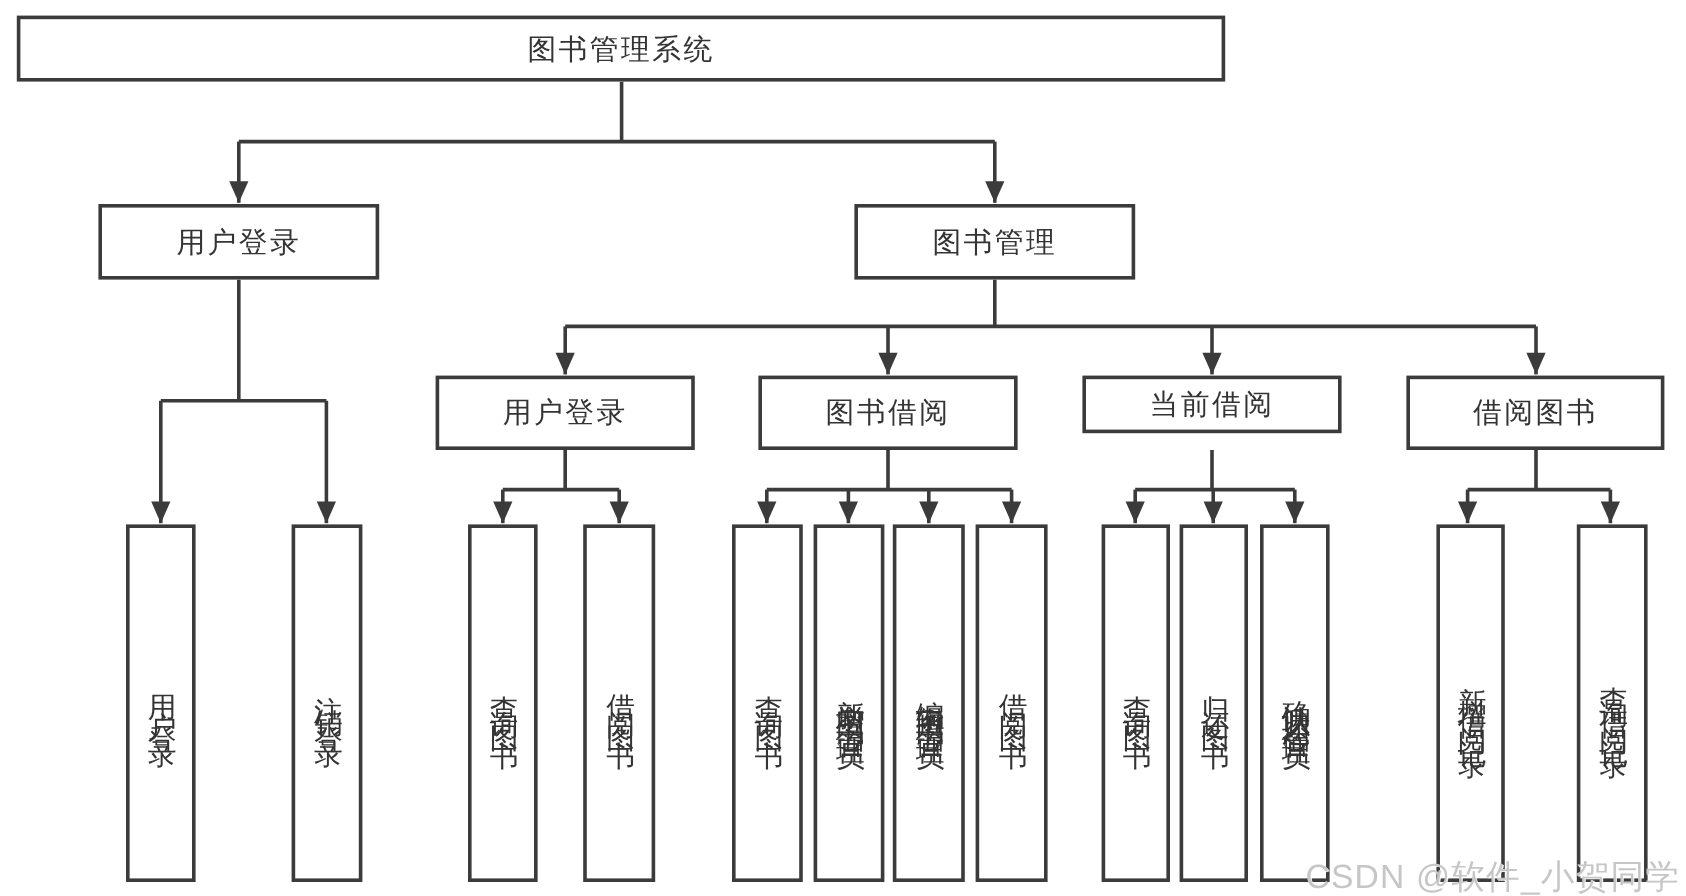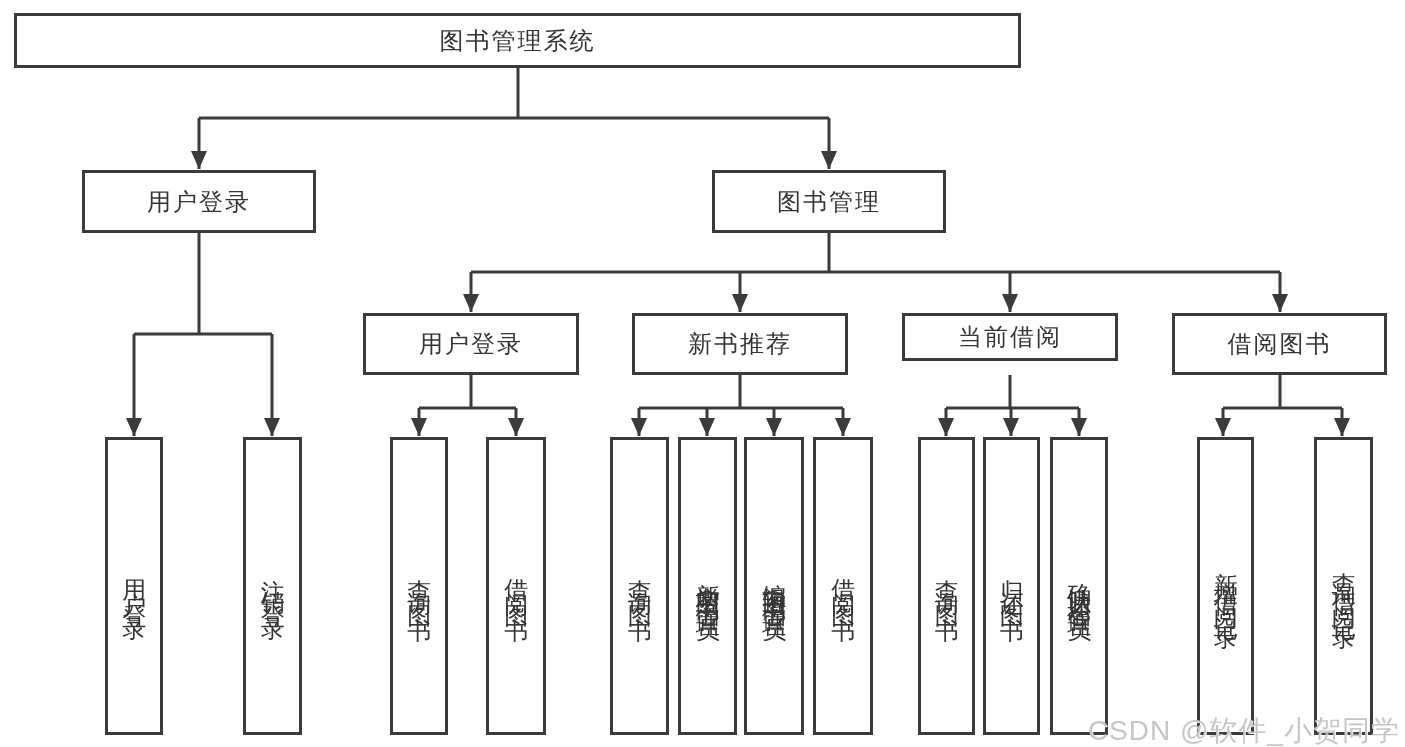--- a/index.html
+++ b/index.html
@@ -77,21 +77,21 @@
     <span>用户登录</span>
   </div>
   <div class="node h" style="left:712px; top:170px; width:234px; height:63px;">
     <span>图书管理</span>
   </div>
 
   <div class="node h" style="left:363px; top:313px; width:216px; height:62px;">
     <span>用户登录</span>
   </div>
   <div class="node h" style="left:632px; top:313px; width:216px; height:62px;">
-    <span>新书推荐</span>
+    <span>图书借阅</span>
   </div>
   <div class="node h" style="left:902px; top:313px; width:216px; height:48px;">
     <span>当前借阅</span>
   </div>
   <div class="node h" style="left:1172px; top:313px; width:215px; height:62px;">
     <span>借阅图书</span>
   </div>
 
   <div class="node v" style="left:105px; top:437px; width:58px; height:298px;">
     <span class="vt ls-a">用户登录</span>

